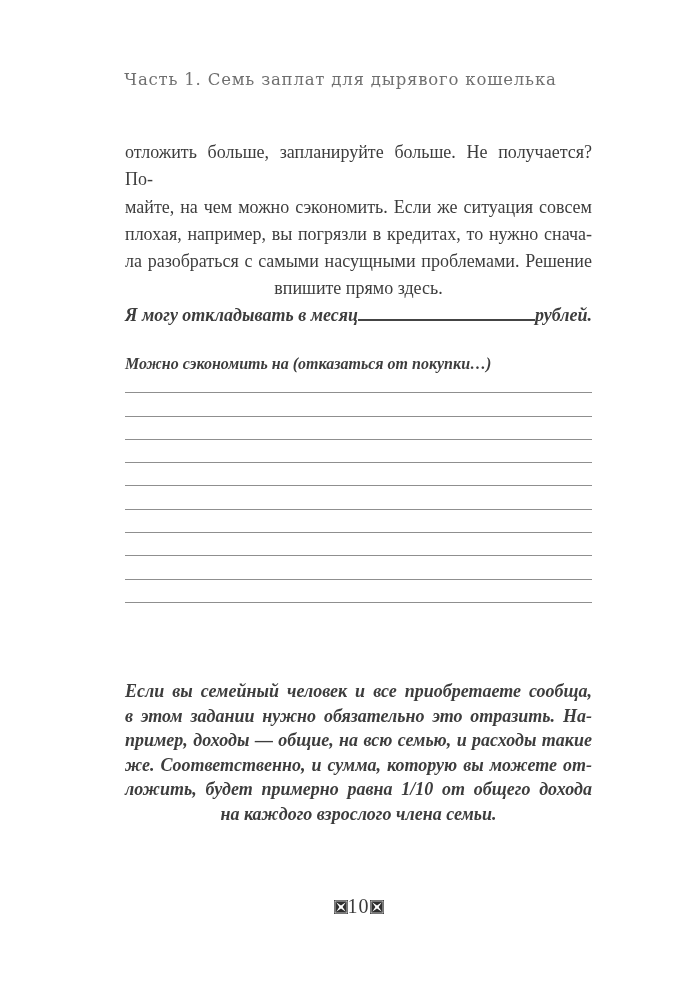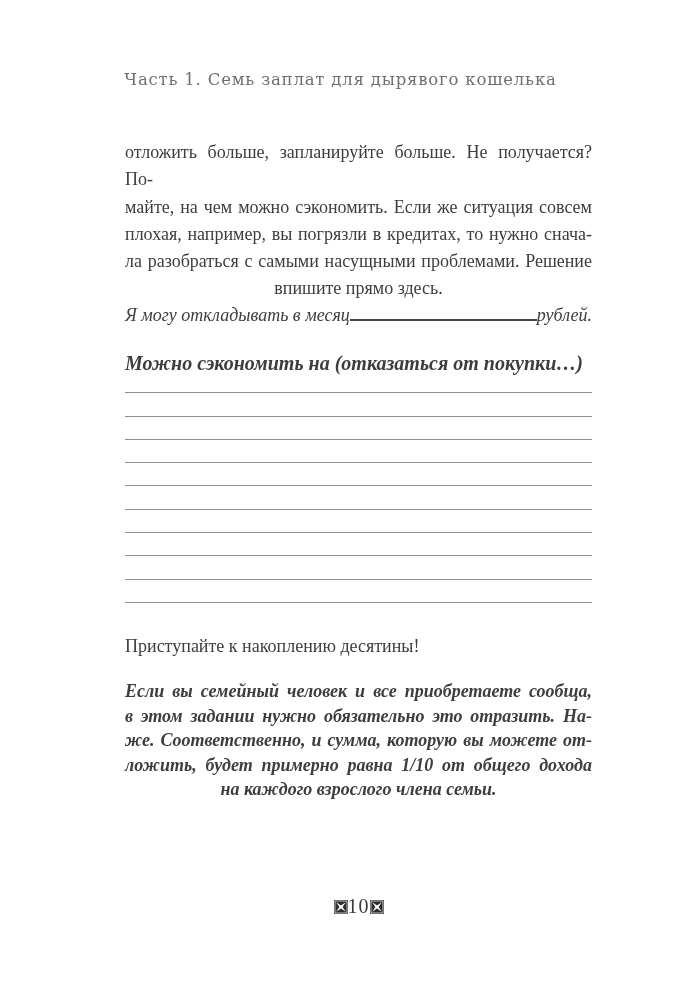--- a/index.html
+++ b/index.html
@@ -40,33 +40,33 @@
   }
   .para { position: absolute; left: 0; width: 467px; font-size: 18px; }
   .intro { top: 139px; line-height: 27.3px; }
   .note  { top: 679px; line-height: 24.6px; font-weight: bold; font-style: italic; }
   .jline { text-align: justify; text-align-last: justify; white-space: normal; }
   .lastline { text-align: center; }
   .fill-row {
     position: absolute;
     top: 301px; left: 0; width: 467px;
     display: flex; align-items: baseline; gap: 0;
-    font-size: 18px; font-weight: normal; font-style: italic;
+    font-size: 18px; font-weight: bold; font-style: italic;
     line-height: 27px;
   }
   .fill-row .blank {
     flex: 1 1 auto;
     height: 20px;
     border-bottom: 2px solid var(--blank);
     min-width: 90px;
   }
   .prompt {
     position: absolute;
     top: 350px; left: 0; width: 467px;
-    font-size: 20px; font-weight: bold; font-style: italic;
+    font-size: 16px; font-weight: bold; font-style: italic;
     line-height: 27px;
   }
   .answer-lines {
     position: absolute;
     top: 370px; left: 0; width: 467px;
   }
   .answer-line {
     height: 23.3px;
     border-bottom: 1.5px solid var(--rule);
   }
@@ -119,25 +119,25 @@
         <div class="answer-line"></div>
         <div class="answer-line"></div>
         <div class="answer-line"></div>
         <div class="answer-line"></div>
         <div class="answer-line"></div>
         <div class="answer-line"></div>
         <div class="answer-line"></div>
         <div class="answer-line"></div>
       </div>
 
-    <div class="tithe">Приступайте к накоплению десятины!</div>
 
     <div class="para note">
       <div class="jline">Если вы семейный человек и все приобретаете сообща,</div>
       <div class="jline">в этом задании нужно обязательно это отразить. На-</div>
+      <div class="jline">пример, доходы — общие, на всю семью, и расходы такие</div>
       <div class="jline">же. Соответственно, и сумма, которую вы можете от-</div>
       <div class="jline">ложить, будет примерно равна 1/10 от общего дохода</div>
       <div class="lastline">на каждого взрослого члена семьи.</div>
     </div>
 
   </div>
 
   <div class="footer">
     <svg class="ornament" width="14" height="14" viewBox="0 0 14 14" aria-hidden="true">
       <rect x="0" y="0" width="14" height="14" fill="#2e2e2e"></rect>

